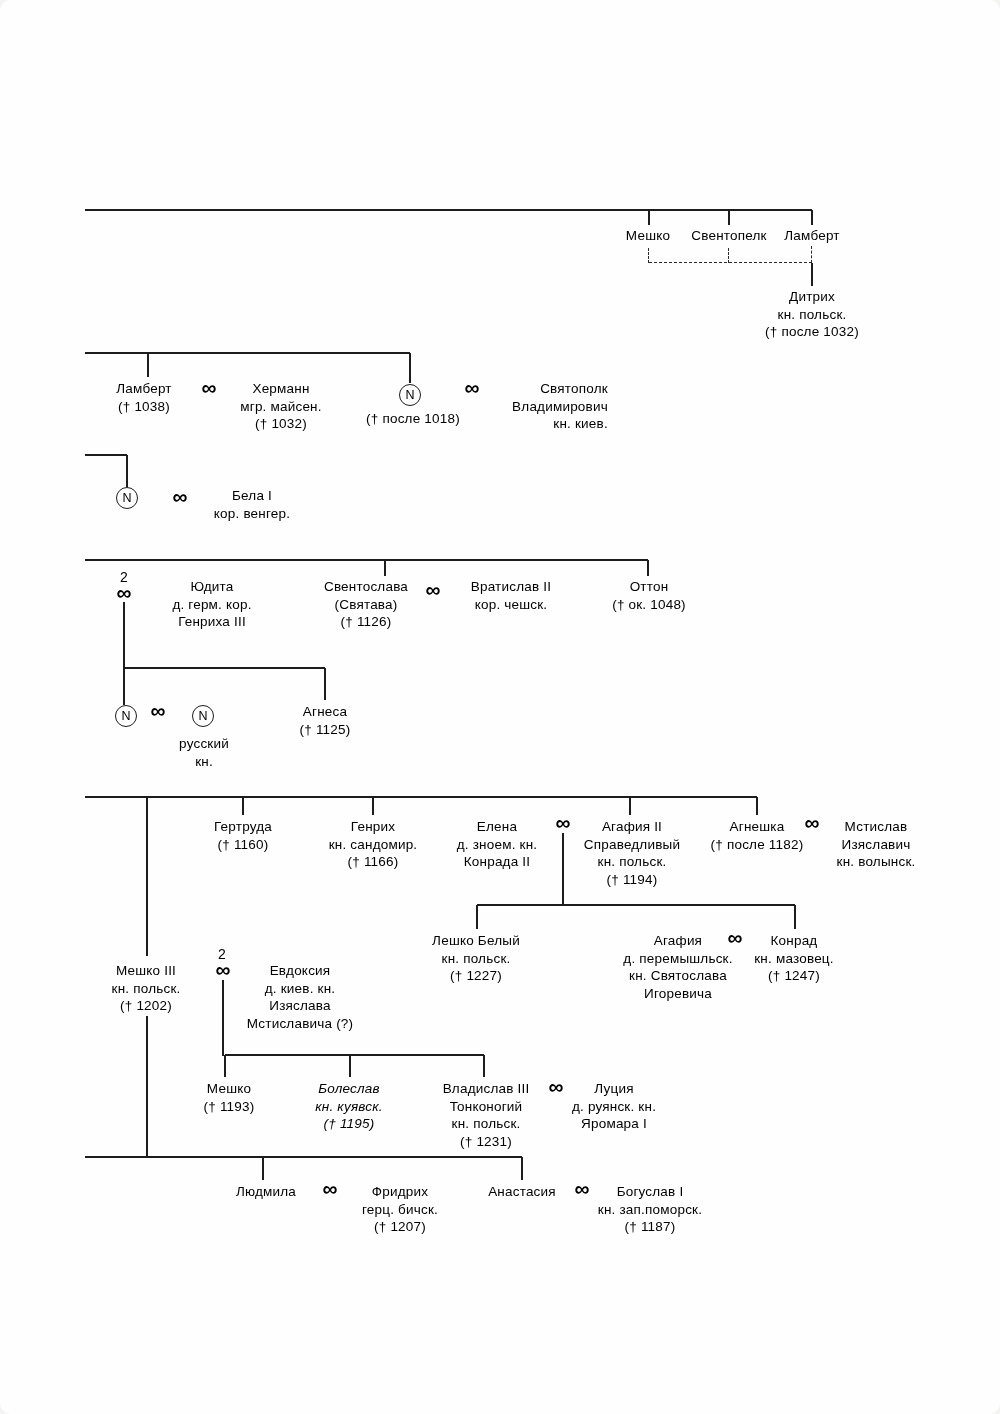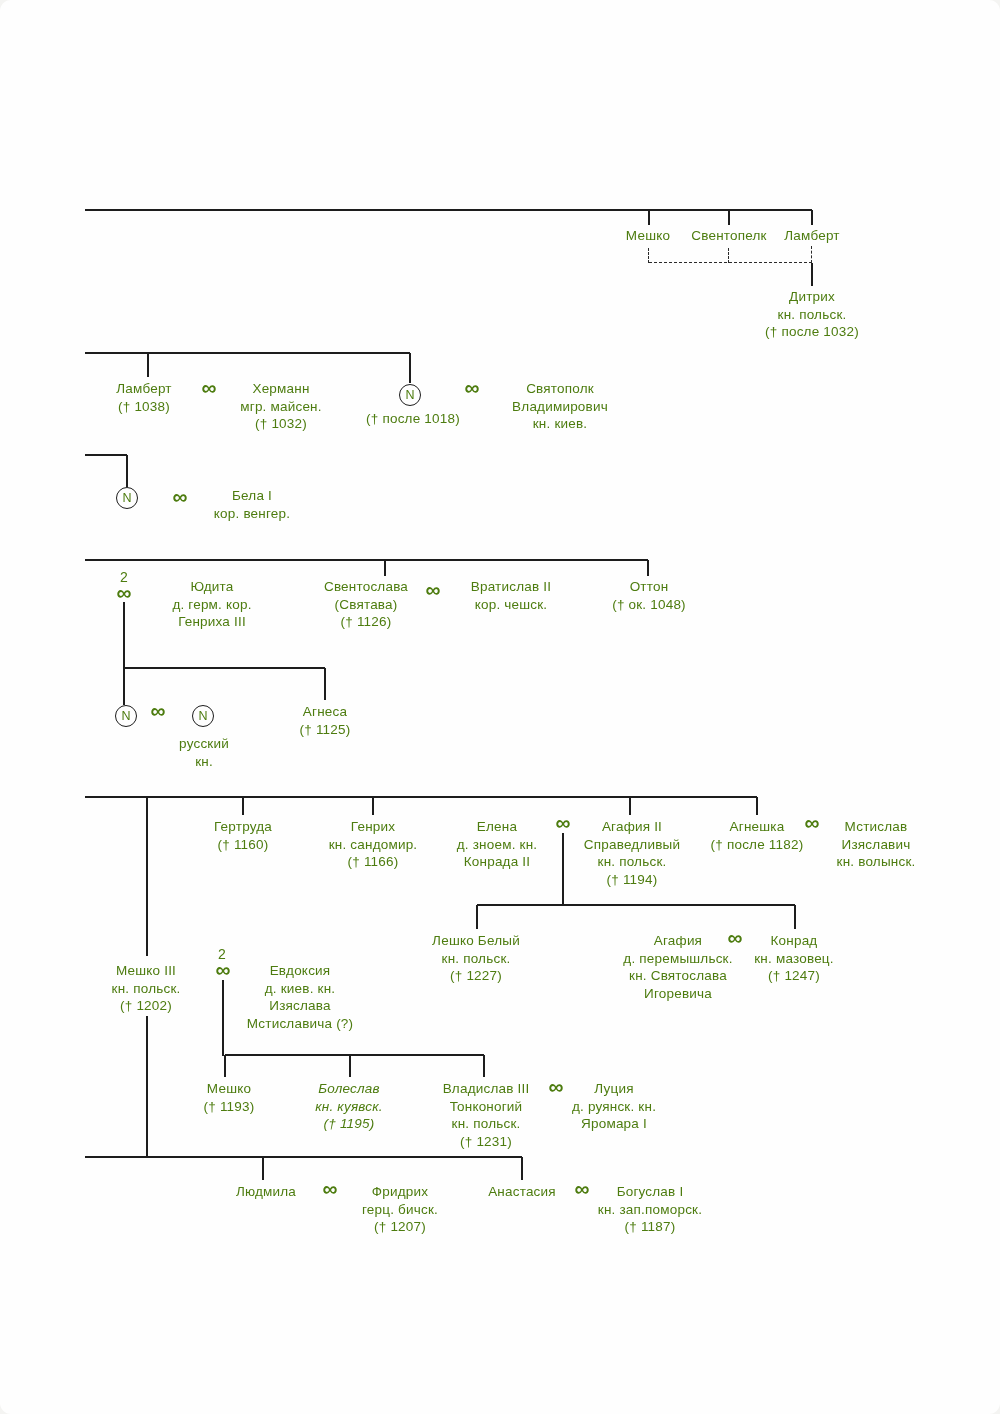--- a/index.html
+++ b/index.html
@@ -2,21 +2,21 @@
 <html><head>
 <meta charset="utf-8">
 <style>
   html,body{margin:0;padding:0;background:#f4f4f2;}
   .page{
     position:relative;
     width:1000px;height:1414px;
     margin:0 auto;
     background:#fefefe;
     font-family:"Liberation Sans","DejaVu Sans",sans-serif;
-    color:#4d7c0f;
+    color:#000000;
     overflow:hidden;
     border-radius:11px;
   }
   .person{
     position:absolute;
     transform:translateX(-50%);
     text-align:center;
     white-space:nowrap;
     font-size:13.5px;
     line-height:17.5px;
@@ -114,21 +114,21 @@
       <div class="pline">(† 1038)</div>
     </div>
     <div class="person" style="left: 281px; top: 380px;">
       <div class="pline">Херманн</div>
       <div class="pline">мгр. майсен.</div>
       <div class="pline">(† 1032)</div>
     </div>
     <div class="person" style="left: 413px; top: 410px;">
       <div class="pline">(† после 1018)</div>
     </div>
-    <div class="person" style="left: 560px; top: 380px;">
+    <div class="person" style="left: 560px; top: 380px; text-align: right;">
       <div class="pline">Святополк</div>
       <div class="pline">Владимирович</div>
       <div class="pline">кн. киев.</div>
     </div>
     <div class="person" style="left: 252px; top: 487px;">
       <div class="pline">Бела I</div>
       <div class="pline">кор. венгер.</div>
     </div>
     <div class="person" style="left: 212px; top: 578px;">
       <div class="pline">Юдита</div>

